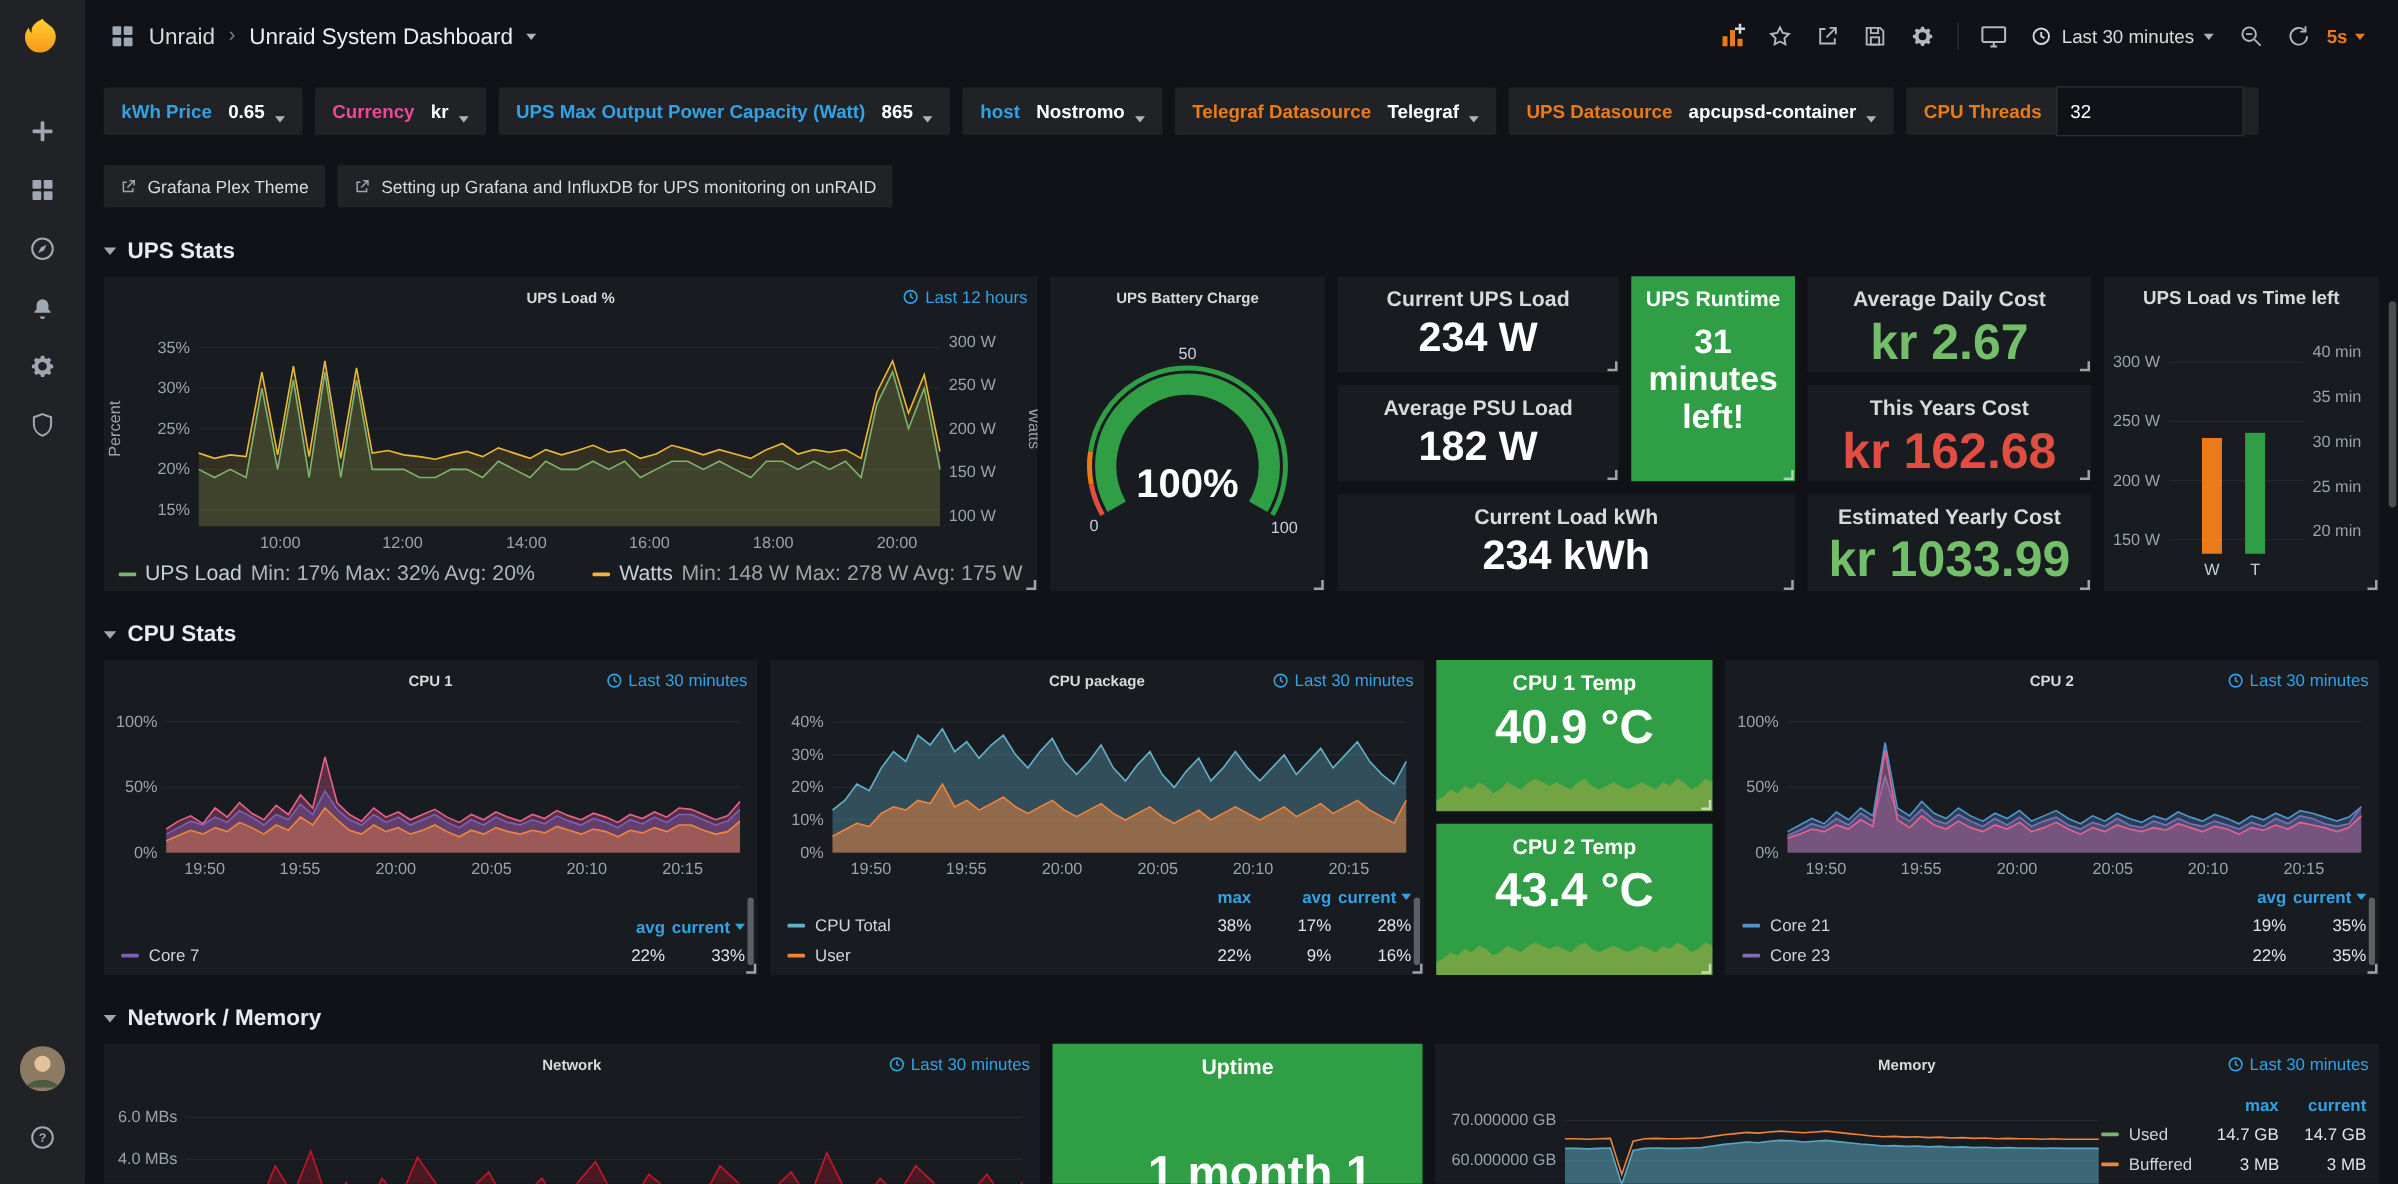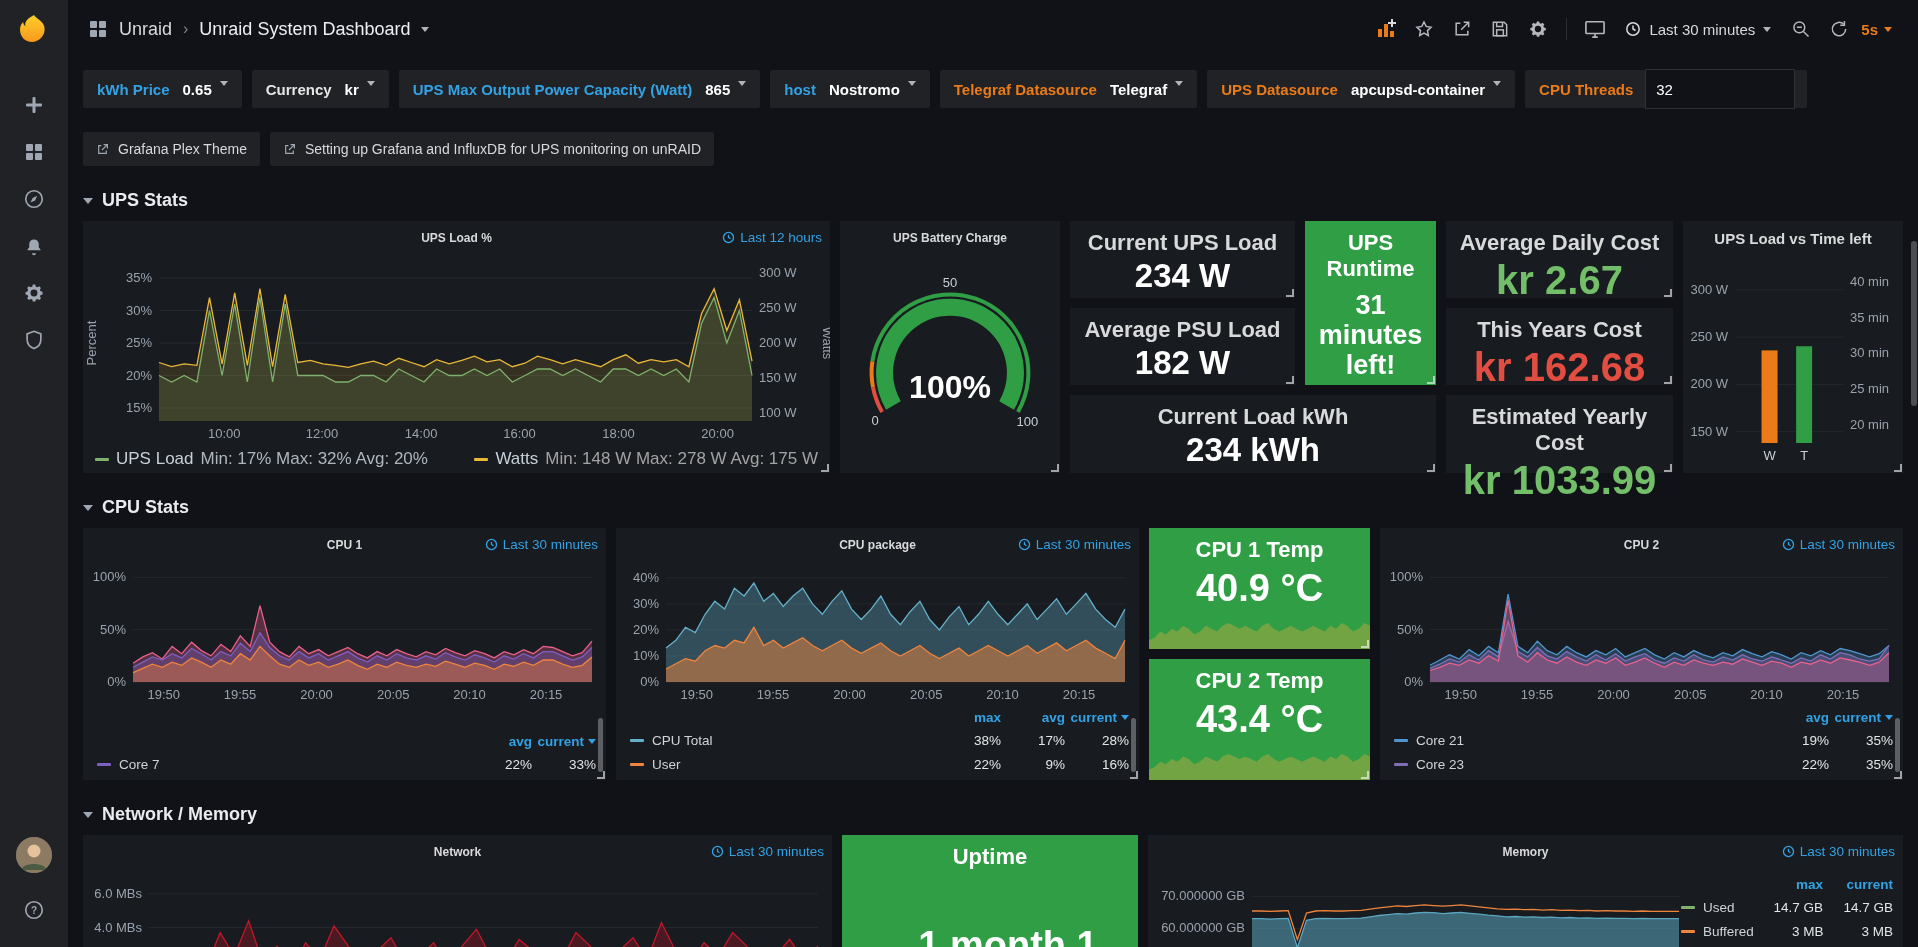--- a/index.html
+++ b/index.html
@@ -37,21 +37,21 @@
   .refresh-interval { display:flex; align-items:center; gap:6px; color:#eb7b18; font-size:15px;
     font-weight:600; padding:0 10px 0 2px; cursor:pointer; }
   .refresh-interval .cdn { border-top-color:#eb7b18; }
 
   
   .dash { position:absolute; left:68px; top:58px; right:0; bottom:0; overflow:hidden; padding:12px 15px 0; }
   .var-row { display:flex; flex-wrap:wrap; gap:10px; margin-bottom:24px; }
   .var-chip { display:flex; align-items:center; background:#202226; border-radius:2px; height:38px; padding:0 4px; cursor:pointer; }
   .var-label { font-size:15px; font-weight:600; padding:0 10px; white-space:nowrap; }
   .var-value { font-size:15px; font-weight:600; color:#ffffff; padding:0 10px 0 3px;
-    display:flex; align-items:flex-start; gap:8px; white-space:nowrap; }
+    display:flex; align-items:flex-end; gap:8px; white-space:nowrap; }
   .vcaret { width:0; height:0; border-left:4px solid transparent; border-right:4px solid transparent; border-top:5px solid #aeb4bb; }
   .var-input { background:#111217; border:1px solid #2c3036; color:#fff; height:40px; width:150px;
     margin:0 8px 0 2px; padding:0 10px; font-size:15px; font-family:inherit; }
   .links-row { display:flex; gap:10px; }
   .link-chip { display:flex; align-items:center; gap:9px; background:#202226; height:34px; padding:0 13px;
     border-radius:2px; font-size:14px; color:#d8d9da; text-decoration:none; cursor:pointer; white-space:nowrap; }
 
   .section-h { display:flex; align-items:center; gap:9px; margin:24px 0 10px; font-size:18px;
     font-weight:700; color:#e9ebee; cursor:pointer; }
   .sec-caret { width:0; height:0; border-left:5px solid transparent; border-right:5px solid transparent; border-top:6px solid #9fa7b3; }
@@ -61,21 +61,21 @@
   .panel.green { background:#2f9e44; }
   .rsz { position:absolute; right:1px; bottom:1px; width:8px; height:8px;
     border-right:2px solid rgba(255,255,255,.6); border-bottom:2px solid rgba(255,255,255,.6); }
 
   .panel-h { height:34px; display:flex; align-items:center; justify-content:center; position:relative; }
   .pt { font-size:12px; font-weight:600; color:#d8d9da; cursor:pointer; }
   .time-badge { position:absolute; right:8px; top:9px; display:flex; align-items:center; gap:5px;
     color:#33a2e5; font-size:13.5px; }
   .chart { position:absolute; left:0; right:0; }
 
-  .stat-t { margin:9px 0 3px; font-size:22px; font-weight:600; color:#d8d9da; text-align:center; cursor:pointer; }
+  .stat-t { margin:9px 0 3px; font-size:17px; font-weight:600; color:#d8d9da; text-align:center; cursor:pointer; }
   .green .stat-t { color:#fff; }
   .stat-v { font-size:33px; font-weight:700; color:#fff; text-align:center; line-height:1.05; }
   .cost .stat-v { font-size:40px; }
   .rt-v { font-size:27px; font-weight:700; color:#fff; text-align:center; line-height:1.12; margin-top:8px; padding:0 10px; }
   .temp-v { font-size:38px; font-weight:700; color:#fff; text-align:center; margin-top:4px; }
   .up-v { font-size:38px; font-weight:700; color:#fff; text-align:center; margin-top:54px;padding-left:36px; }
   .spark { position:absolute; left:0; right:0; bottom:0; height:30px; }
 
   .cluster { position:relative; flex-shrink:0; }
   .col { display:flex; flex-direction:column; gap:10px; flex-shrink:0; }
@@ -255,21 +255,21 @@
   </div>
 </header>
 
 <main class="dash">
   <div class="var-row" id="vars">
       <div class="var-chip">
         <span class="var-label" style="color: rgb(51, 162, 229);">kWh Price</span>
         <span class="var-value">0.65<span class="vcaret"></span></span>
       </div>
       <div class="var-chip">
-        <span class="var-label" style="color: #e5e5e5;">Currency</span>
+        <span class="var-label" style="color: #ec4899;">Currency</span>
         <span class="var-value">kr<span class="vcaret"></span></span>
       </div>
       <div class="var-chip">
         <span class="var-label" style="color: rgb(51, 162, 229);">UPS Max Output Power Capacity (Watt)</span>
         <span class="var-value">865<span class="vcaret"></span></span>
       </div>
       <div class="var-chip">
         <span class="var-label" style="color: rgb(51, 162, 229);">host</span>
         <span class="var-value">Nostromo<span class="vcaret"></span></span>
       </div>

